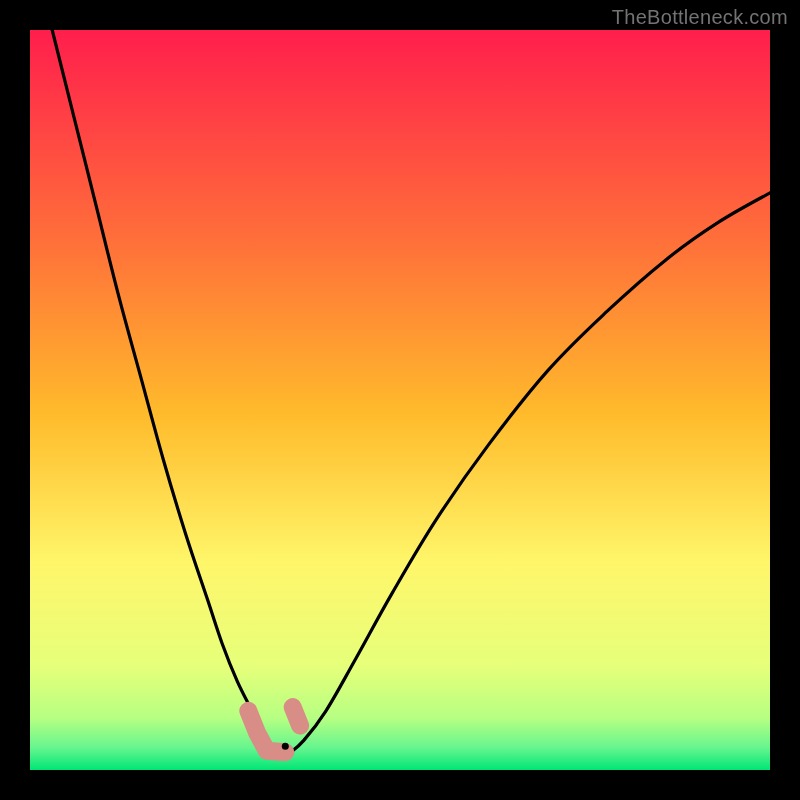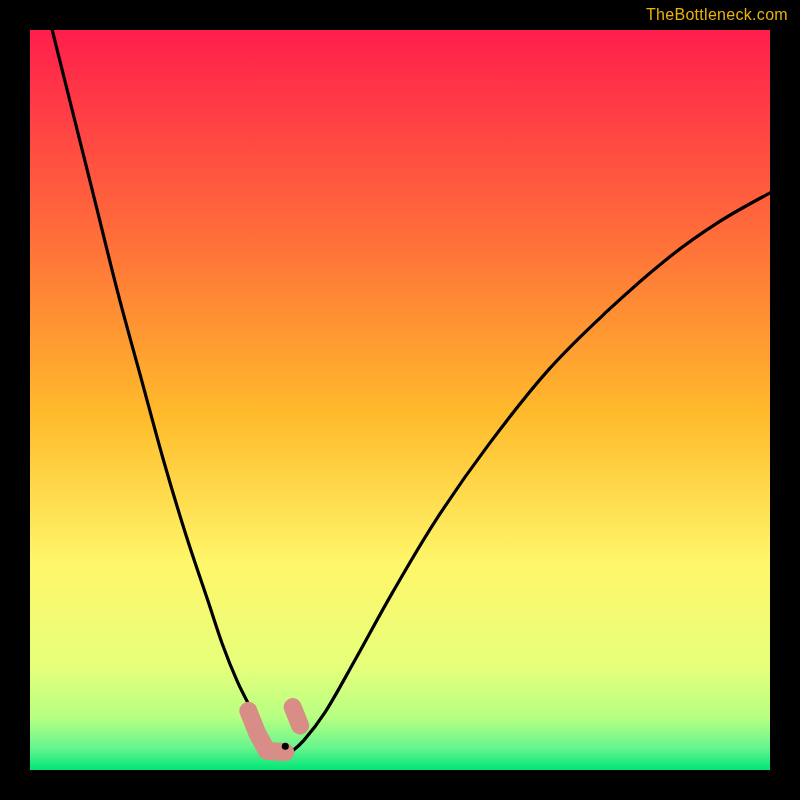--- a/index.html
+++ b/index.html
@@ -26,22 +26,22 @@
     
   }
   .gradient-bg {
     position: absolute;
     left: 0; top: 0; right: 0; bottom: 0;
   }
   .watermark {
     position: absolute;
     top: 6px;
     right: 12px;
-    color: #eab308;
-    font-size: 16px;
+    color: #737373;
+    font-size: 20px;
     font-weight: 400;
     letter-spacing: 0.3px;
   }
   svg.curve {
     position: absolute;
     left: 0; top: 0;
     width: 740px;
     height: 740px;
     overflow: visible;
   }

